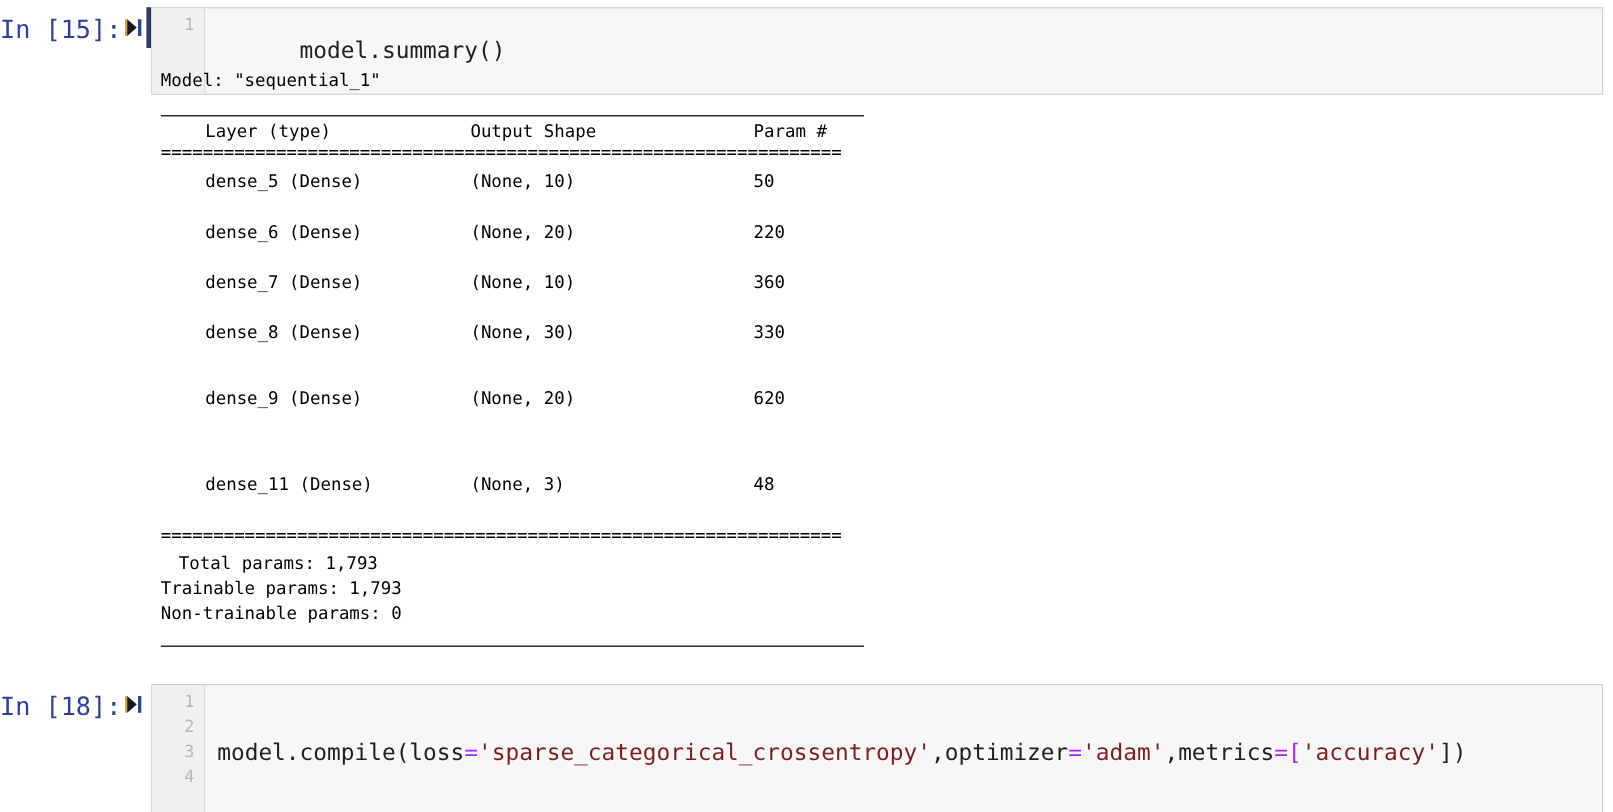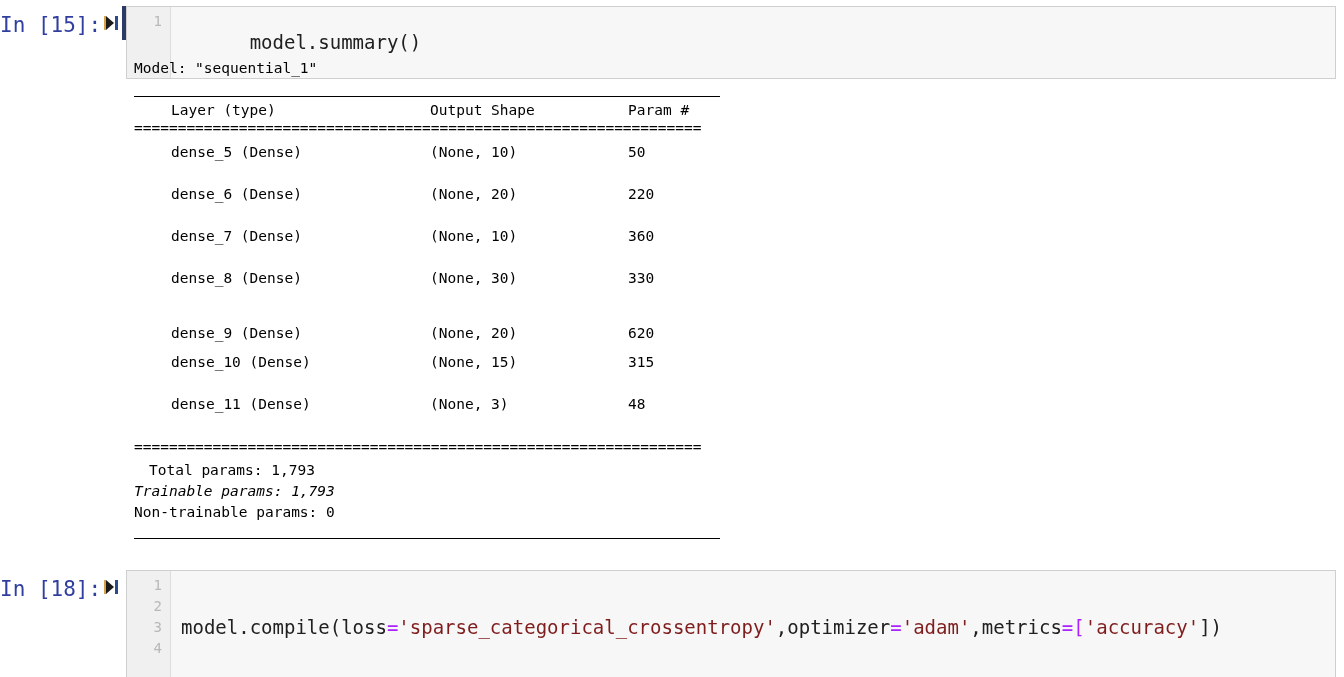--- a/index.html
+++ b/index.html
@@ -124,21 +124,21 @@
     color: #000;
   }
 
   .tbl-row {
     position: absolute;
     left: 0;
     width: 600px;
     height: 21px;
   }
   .col-layer { position: absolute; left: 9px;  top: 0; margin-left: 28px; }
-  .col-shape { position: absolute; left: 258px; top: 0; margin-left: 38px; }
+  .col-shape { position: absolute; left: 258px; top: 0; }
   .col-param { position: absolute; left: 494px; top: 0; }
 
   .params-line { position: absolute; left: 0; }
 </style>
 </head>
 <body>
 
 <div class="cell" id="cell-1" style="left:0px; top:6px; width:1336px;">
 
   <div class="prompt-col">In [15]:</div>
@@ -199,37 +199,32 @@
   <div class="tbl-row" style="top:210px;">
     <span class="col-layer">dense_8 (Dense)</span>
     <span class="col-shape">(None, 30)</span>
     <span class="col-param">330</span>
   </div>
   <div class="tbl-row" style="top:265px;text-align:center;">
     <span class="col-layer">dense_9 (Dense)</span>
     <span class="col-shape">(None, 20)</span>
     <span class="col-param">620</span>
   </div>
-  <div class="tbl-row" style="top:294px;">
-    <span class="col-layer">dense_10 (Dense)</span>
-    <span class="col-shape">(None, 15)</span>
-    <span class="col-param">315</span>
-  </div>
   <div class="tbl-row" style="top:336px;">
     <span class="col-layer">dense_11 (Dense)</span>
     <span class="col-shape">(None, 3)</span>
     <span class="col-param">48</span>
   </div>
 
   
   <div class="dblrule" style="top:385px;">=================================================================</div>
 
   
   <div class="params-line" style="top:402px;margin-left:15px;">Total params: 1,793</div>
-  <div class="params-line" style="top:423px;font-style:italic;">Trainable params: 1,793</div>
+  <div class="params-line" style="top:423px;">Trainable params: 1,793</div>
   <div class="params-line" style="top:444px;">Non-trainable params: 0</div>
 
   
   <div class="rule" style="top:480px;"></div>
 </div>
 
 <div class="cell" id="cell-2" style="left:0px; top:570px; width:1336px;">
 
   <div class="prompt-col">In [18]:</div>
 

